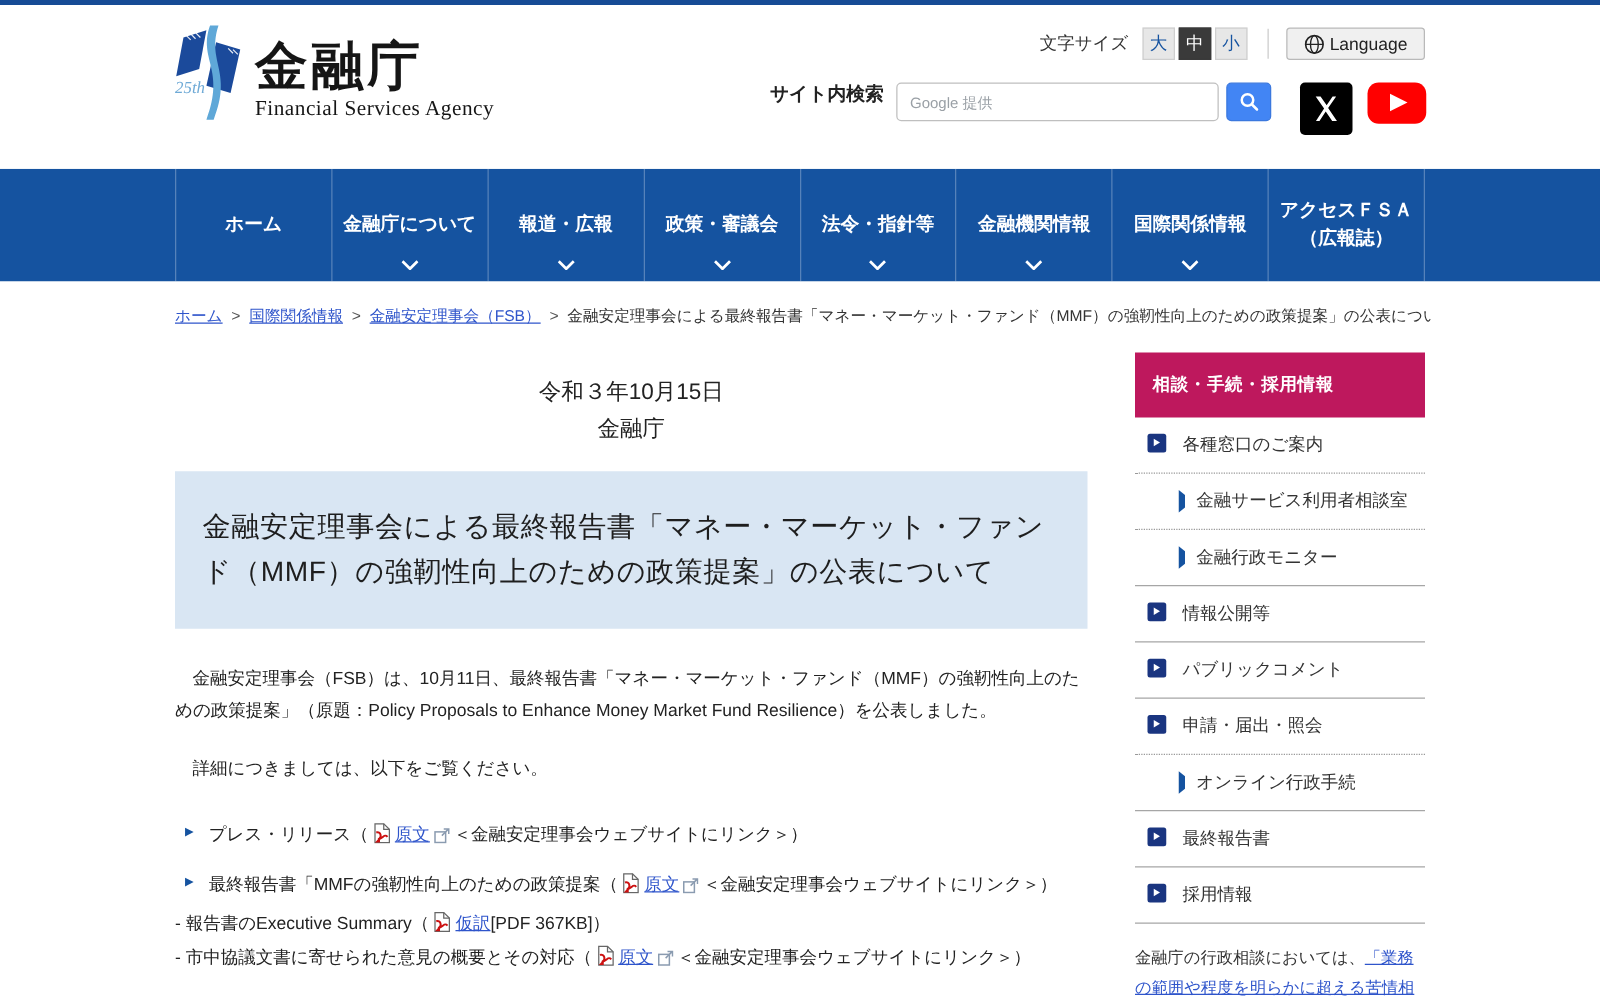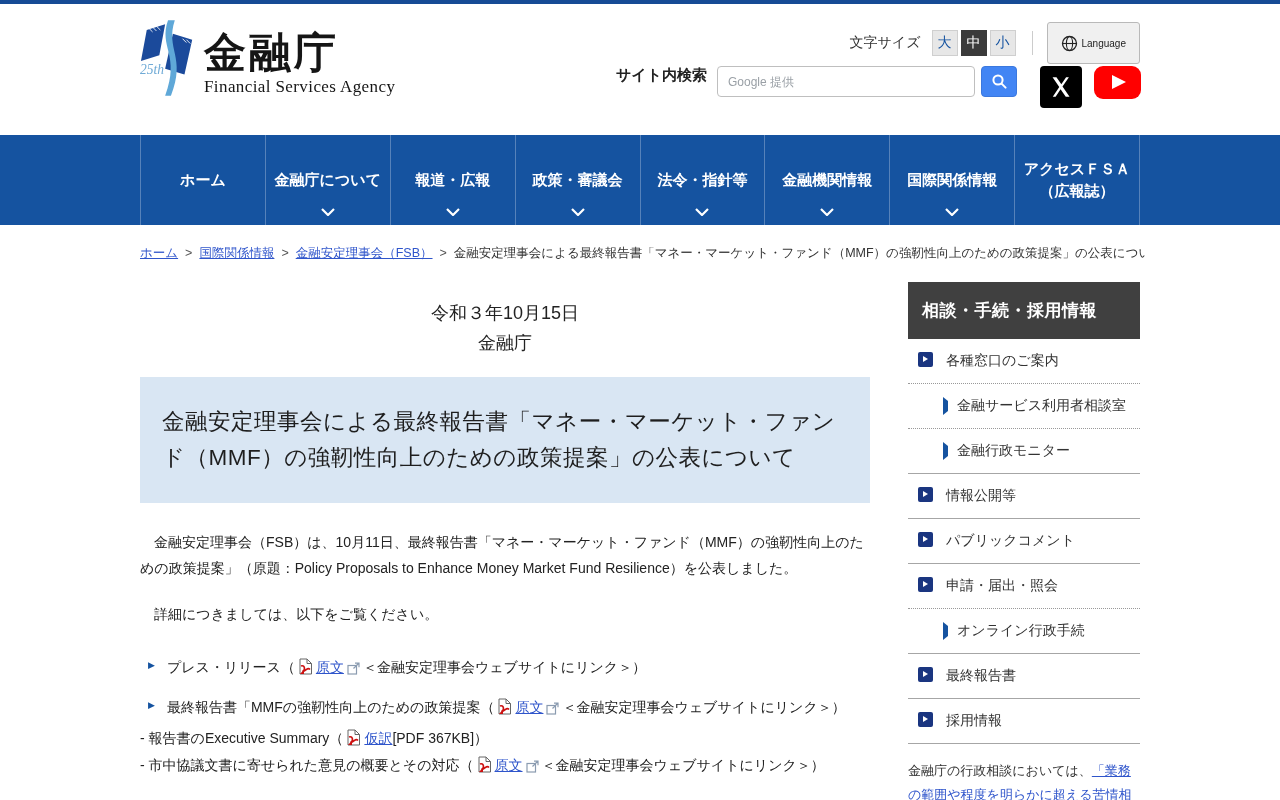--- a/index.html
+++ b/index.html
@@ -19,23 +19,23 @@
   .logo-title { font-size:42px; font-weight:bold; color:#151515; letter-spacing:3px; line-height:1; margin-top:14px; }
   .logo-sub { font-family:"Liberation Serif","DejaVu Serif",serif; font-size:17px; color:#151515; margin-top:3px; letter-spacing:0.4px; }
 
   .hr-top { position:absolute; right:140px; top:18px; display:flex; align-items:center; }
   .ts-label { font-size:14px; margin-right:8px; }
   .ts-btn { width:26px; height:26px; display:flex; align-items:center; justify-content:center;
             background:#E7E7E7; border:1px solid #CFCFCF; color:#1553A0; font-size:14px;
             margin-left:3px; cursor:pointer; }
   .ts-btn.selected { background:#3A3A3A; border-color:#3A3A3A; color:#fff; }
   .vdiv { width:1px; height:24px; background:#CCC; margin:0 14px 0 16px; }
-  .lang-btn { display:flex; align-items:center; height:42px; padding:0 13px;
+  .lang-btn { display:flex; align-items:center; height:26px; padding:0 13px;
               background:#F0F0F0; border:1px solid #B9B9B9; border-radius:3px;
-              font-size:10px; color:#222; cursor:pointer; }
+              font-size:14px; color:#222; cursor:pointer; }
   .lang-btn svg { margin-right:4px; }
 
   .hr-search { position:absolute; right:139px; top:62px; display:flex; align-items:flex-start; }
   .search-label { font-size:15px; font-weight:bold; margin-right:10px; color:#222; }
   .search-input { width:258px; height:31px; border:1px solid #BFBFBF; border-radius:4px;
                   padding:0 10px; font-size:12px; color:#333;
                   font-family:"Liberation Sans",sans-serif; }
   .search-input::placeholder { color:#9AA0A6; }
   .search-btn { width:36px; height:31px; margin-left:6px; background:#4285F4;
                 border:1px solid #3B78DE; border-radius:4px; cursor:pointer;
@@ -79,21 +79,21 @@
 
   .linklist { margin-top:29px; }
   .link-item { display:flex; align-items:flex-start; font-size:14px; margin-bottom:17px; color:#222; }
   .bullet { color:#1553A0; font-size:9px; margin:4px 12px 0 8px; flex:none; }
   .link-line { line-height:1.65; }
   .sub-item { font-size:14px; line-height:1.7; margin-bottom:3px; color:#222; }
   a.doc-link { color:#2F55CB; text-decoration:underline; cursor:pointer; }
   .inline-ic { display:inline-block; vertical-align:-3px; margin:0 3px; }
 
   
-  .side-header { background:#404040; color:#fff; font-weight:bold; font-size:17px;
+  .side-header { background:#be185d; color:#fff; font-weight:bold; font-size:14px;
                  padding:17px 14px; letter-spacing:0.5px; }
   .side-item { display:flex; padding:13px 4px; font-size:14px;
                border-bottom:1px solid #A6A6A6; cursor:pointer; color:#333; }
   .side-item.dotted { border-bottom:1px dotted #999; }
   .sq-icon { width:15px; height:15px; background:#1A3580; border-radius:2px;
              margin:0 13px 0 6px; position:relative; flex:none; }
   .sq-icon::after { content:""; position:absolute; left:5px; top:4px;
                     border-left:5px solid #fff; border-top:3.5px solid transparent;
                     border-bottom:3.5px solid transparent; }
   .side-item.sub { padding-left:35px; }

